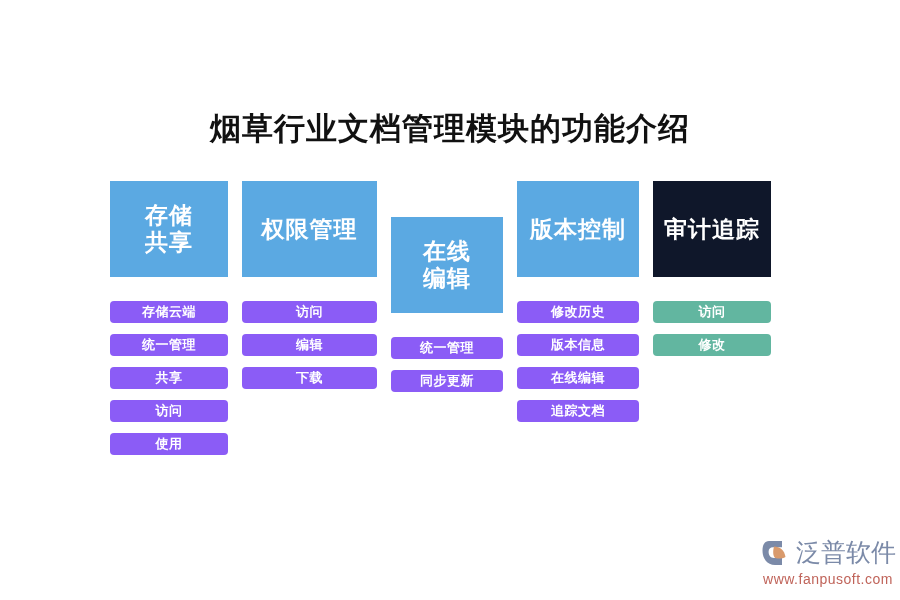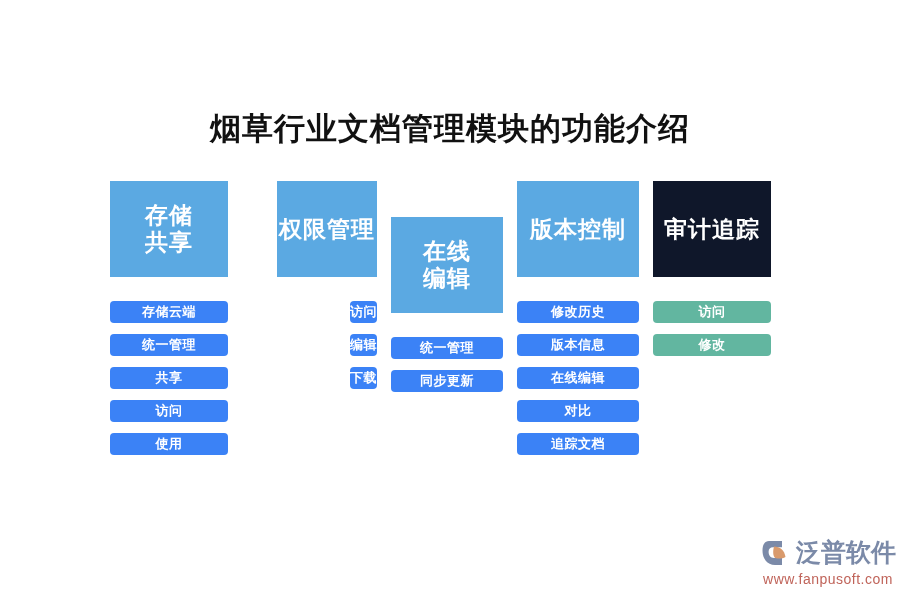--- a/index.html
+++ b/index.html
@@ -45,21 +45,21 @@
     flex-direction: row;
     align-items: flex-start;
     gap: 14px;
   }
   .column {
     display: flex;
     flex-direction: column;
     align-items: stretch;
   }
   .col-w-1 { width: 118px; }
-  .col-w-2 { width: 135px; align-items: flex-end; }
+  .col-w-2 { width: 135px; }
   .col-w-3 { width: 112px; margin-top: 36px; }
   .col-w-4 { width: 122px; }
   .col-w-5 { width: 118px; }
 
   .header-box {
     height: 96px;
     display: flex;
     align-items: center;
     justify-content: center;
     text-align: center;
@@ -84,21 +84,21 @@
     height: 22px;
     line-height: 22px;
     border-radius: 4px;
     text-align: center;
     color: #ffffff;
     font-size: 13px;
     font-weight: bold;
     letter-spacing: 0.5px;
     box-sizing: border-box;
   }
-  .sub-blue  { background: #3b82f6; }
+  .sub-blue  { background: #8b5cf6; }
   .sub-green { background: #62B6A0; }
 
   
   #logo {
     position: absolute;
     left: 762px;
     top: 536px;
     width: 132px;
     height: 52px;
   }
@@ -108,21 +108,21 @@
     align-items: center;
     height: 34px;
   }
   #logo-mark {
     width: 32px;
     height: 30px;
     flex: none;
   }
   #logo-word {
     font-size: 25px;
-    font-weight: bold;
+    font-weight: normal;
     color: #7b8aa8;
     letter-spacing: 0px;
     line-height: 30px;
     margin-left: 2px;
     white-space: nowrap;
   }
   #logo-url {
     font-family: Liberation Sans, sans-serif;
     font-size: 14px;
     color: #c0645a;
@@ -182,21 +182,20 @@
       <div class="column col-w-4">
         <div class="header-box header-blue">
           <div>
             <div>版本控制</div>
           </div>
         </div>
         <div class="sub-list">
           <div class="sub-item sub-blue">修改历史</div>
           <div class="sub-item sub-blue">版本信息</div>
           <div class="sub-item sub-blue">在线编辑</div>
-          <div class="sub-item sub-blue">对比</div>
           <div class="sub-item sub-blue">追踪文档</div>
         </div>
       </div>
       <div class="column col-w-5">
         <div class="header-box header-green">
           <div>
             <div>审计追踪</div>
           </div>
         </div>
         <div class="sub-list">

